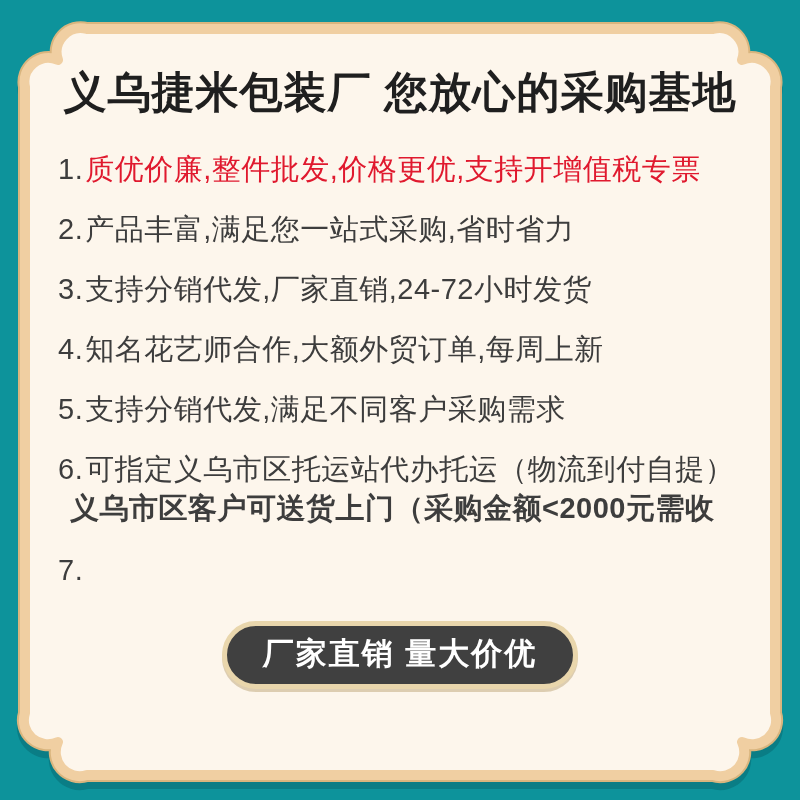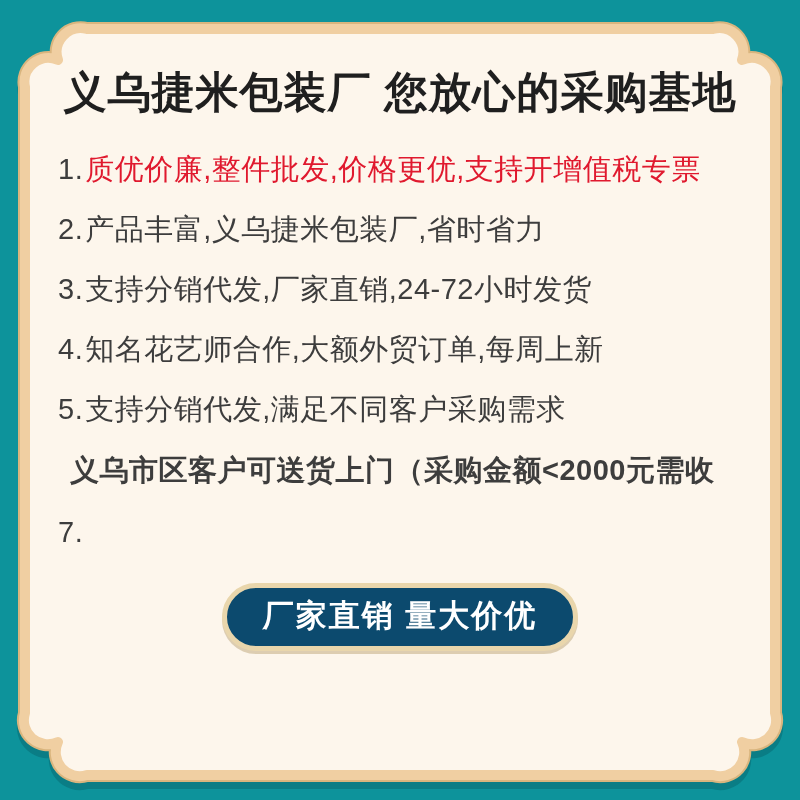--- a/index.html
+++ b/index.html
@@ -59,21 +59,21 @@
     white-space: nowrap;
     font-weight: bold;
   }
 
   .button-row {
     margin-top: 10px;
     display: flex;
     justify-content: center;
   }
   .cta-button {
-    background: #0c4a6e;
+    background: #404040;
     border: 5px solid #e9d6ac;
     border-radius: 999px;
     color: #ffffff;
     font-size: 31px;
     font-weight: 700;
     letter-spacing: 2px;
     padding: 7px 36px 9px 36px;
     box-shadow: 0 3px 0 rgba(160, 130, 70, 0.35);
     white-space: nowrap;
   }
@@ -98,39 +98,40 @@
 
     <div class="points">
 
       <div class="point red">
         <span class="num">1.</span>
         <span class="text">质优价廉,整件批发,价格更优,支持开增值税专票</span>
       </div>
 
       <div class="point">
         <span class="num">2.</span>
-        <span class="text">产品丰富,义乌捷米包装厂,省时省力</span>
+        <span class="text">产品丰富,满足您一站式采购,省时省力</span>
       </div>
 
       <div class="point">
         <span class="num">3.</span>
         <span class="text">支持分销代发,厂家直销,24-72小时发货</span>
       </div>
 
       <div class="point">
         <span class="num">4.</span>
         <span class="text">知名花艺师合作,大额外贸订单,每周上新</span>
       </div>
 
       <div class="point">
         <span class="num">5.</span>
         <span class="text">支持分销代发,满足不同客户采购需求</span>
       </div>
 
       <div class="point multiline">
+        <span class="first-line"><span class="num">6.</span><span class="text">可指定义乌市区托运站代办托运（物流到付自提）</span></span>
         <span class="cont">义乌市区客户可送货上门（采购金额&lt;2000元需收</span>
       </div>
 
       <div class="point">
         <span class="num">7.</span>
       </div>
 
     </div>
 
     <div class="button-row">

